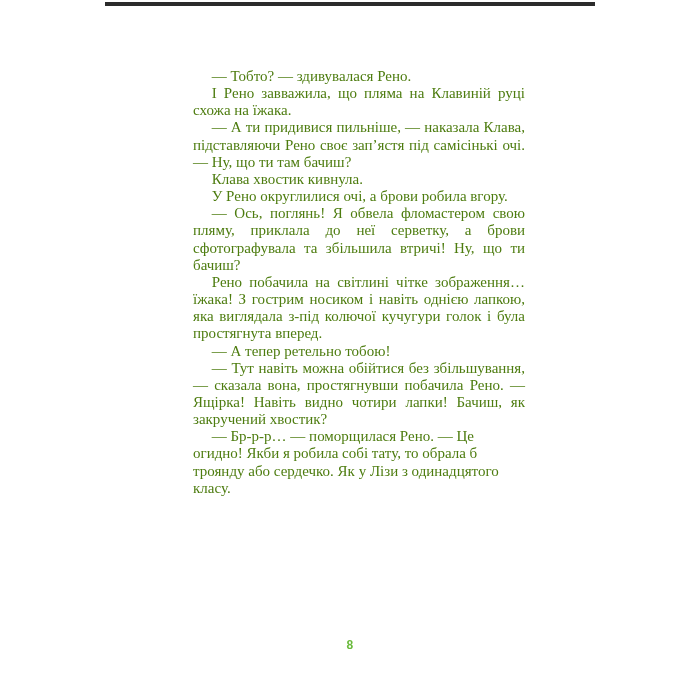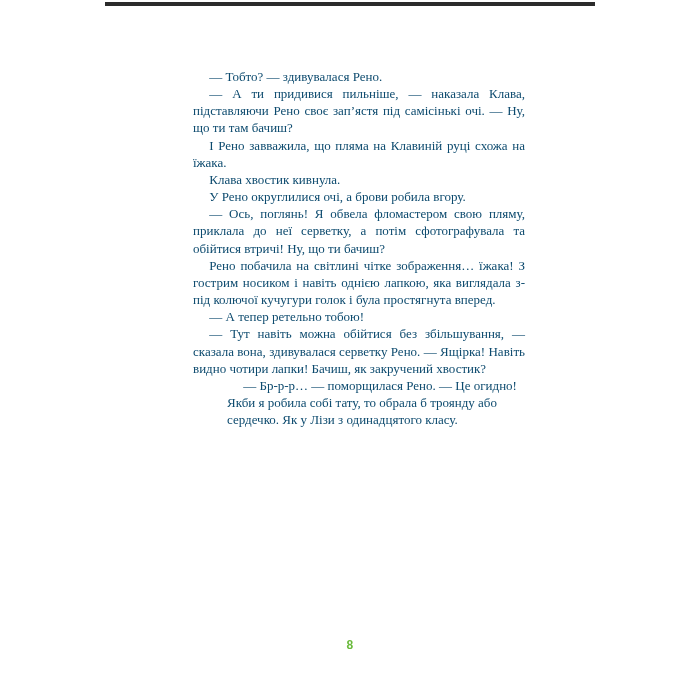--- a/index.html
+++ b/index.html
@@ -30,38 +30,37 @@
     height: 4px;
     background: #2b2b2b;
   }
 
   
   #text-column {
     position: absolute;
     top: 68px;
     left: 193px;
     width: 332px;
-    color: #0c4a6e;
-    font-size: 13px;
+    color: #4d7c0f;
+    font-size: 15px;
     line-height: 17.15px;
     text-align: justify;
     text-justify: inter-word;
     hyphens: manual;
     -webkit-hyphens: manual;
   }
 
   #text-column p {
     margin: 0;
     text-indent: 1.25em;
     text-align: justify;
   }
 
   #text-column p:last-child {
     text-align: left;
-    margin-left: 34px;
   }
 
   
   #folio {
     position: absolute;
     top: 638px;
     left: 0;
     width: 700px;
     text-align: center;
     font-family: "Liberation Sans", "DejaVu Sans", sans-serif;
@@ -73,26 +72,26 @@
 </style>
 </head>
 <body>
 
 <div id="page">
 
   <div id="header-rule"></div>
 
   <div id="text-column">
     <p>— Тобто? — здивувалася Рено.</p>
+    <p>І Рено завважила, що пляма на Клавиній руці схожа на їжака.</p>
     <p>— А ти придивися пильніше, — наказала Клава, підставляючи Рено своє зап’ястя під самісінькі очі. — Ну, що ти там бачиш?</p>
-    <p>І Рено завважила, що пляма на Клавиній руці схожа на їжака.</p>
     <p>Клава хвостик кивнула.</p>
     <p>У Рено округлилися очі, а брови робила вгору.</p>
-    <p>— Ось, поглянь! Я обвела фломастером свою пляму, приклала до неї серветку, а потім сфотографувала та обійтися втричі! Ну, що ти бачиш?</p>
+    <p>— Ось, поглянь! Я обвела фломастером свою пляму, приклала до неї серветку, а брови сфотографувала та збільшила втричі! Ну, що ти бачиш?</p>
     <p>Рено побачила на світлині чітке зображення… їжака! З гострим носиком і навіть однією лапкою, яка виглядала з-під колючої кучугури голок і була простягнута вперед.</p>
     <p>— А тепер ретельно тобою!</p>
-    <p>— Тут навіть можна обійтися без збільшування, — сказала вона, здивувалася серветку Рено. — Ящірка! Навіть видно чотири лапки! Бачиш, як закручений хвостик?</p>
+    <p>— Тут навіть можна обійтися без збільшування, — сказала вона, простягнувши побачила Рено. — Ящірка! Навіть видно чотири лапки! Бачиш, як закручений хвостик?</p>
     <p>— Бр-р-р… — поморщилася Рено. — Це огидно! Якби я робила собі тату, то обрала б троянду або сердечко. Як у Лізи з одинадцятого класу.</p>
   </div>
 
   <div id="folio">8</div>
 
 </div>
 
 </body></html>

